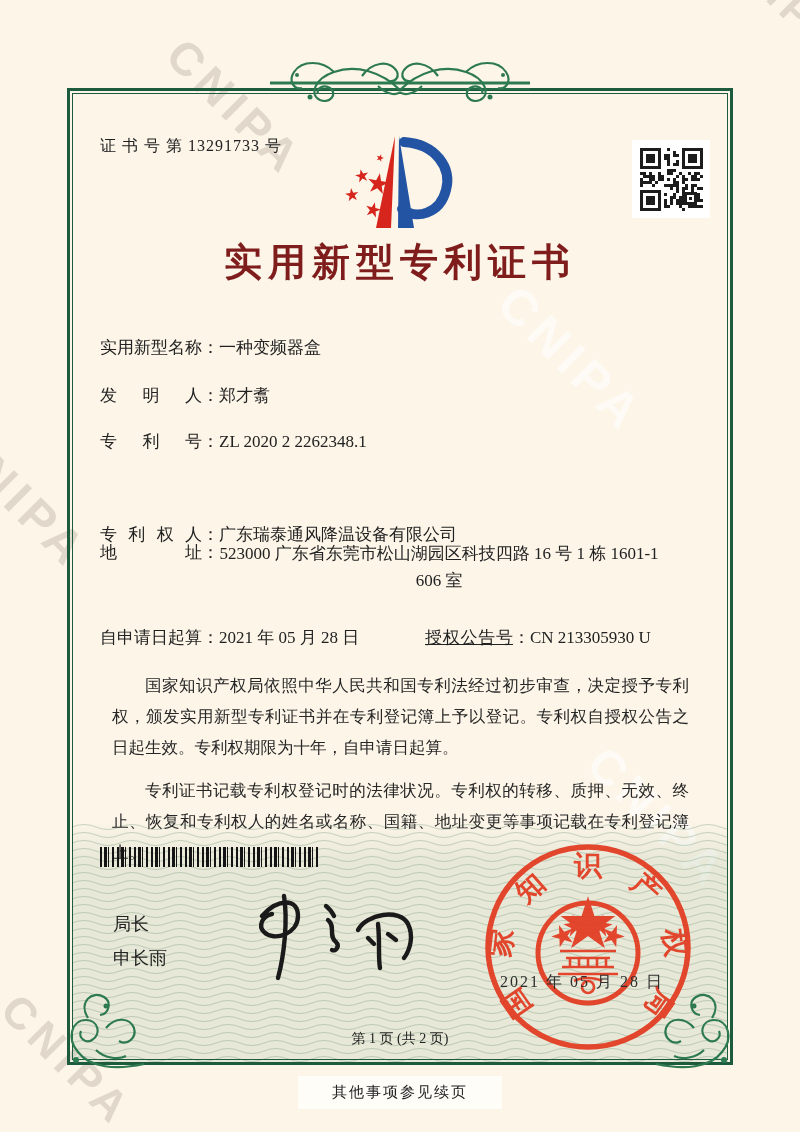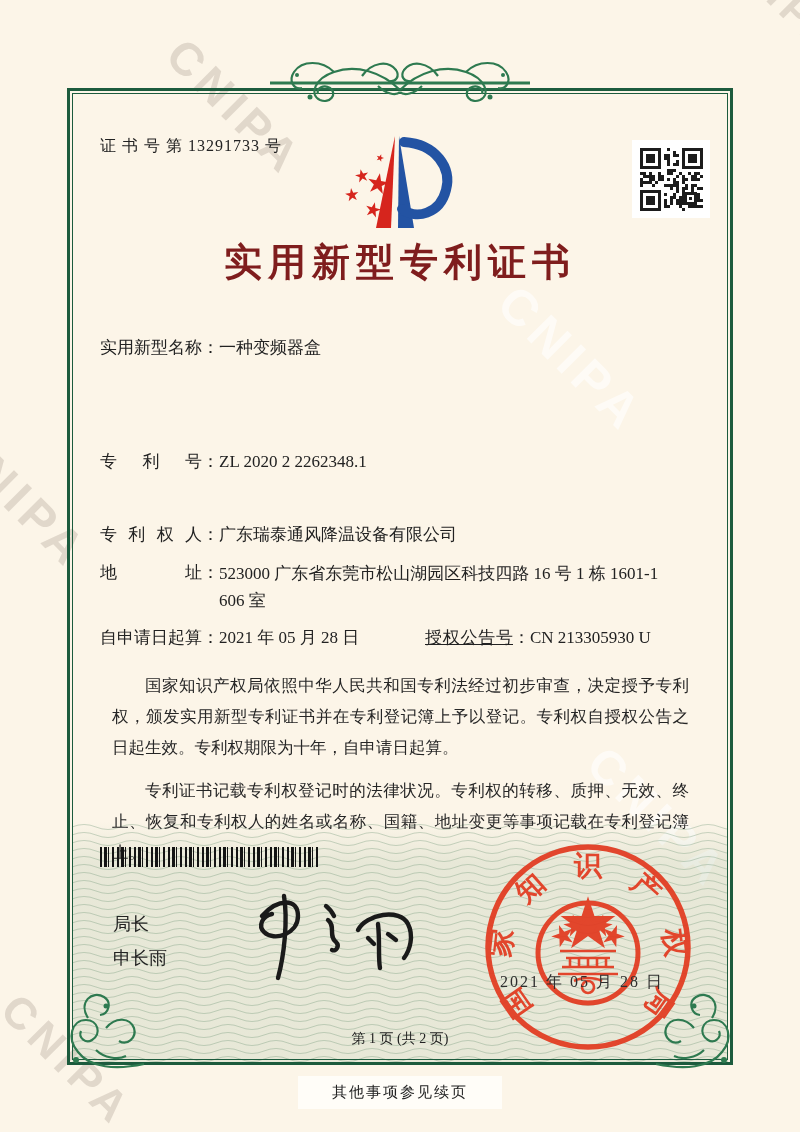--- a/index.html
+++ b/index.html
@@ -22,21 +22,21 @@
   
   #cert-no{position:absolute;left:100px;top:136px;font-size:16px;letter-spacing:1px;z-index:2;}
   #qr-box{position:absolute;left:632px;top:140px;width:78px;height:78px;background:#fff;z-index:2;
           display:flex;align-items:center;justify-content:center;}
   #logo{position:absolute;left:330px;top:126px;z-index:2;}
   #title{position:absolute;left:0;top:237px;width:100%;text-align:center;font-size:38px;
          font-weight:bold;letter-spacing:6px;z-index:2;color:#7f1d1d;}
   
   .row{position:absolute;left:100px;font-size:17px;z-index:2;line-height:26px;white-space:nowrap;}
   .lbl{display:inline-block;width:102px;text-align:justify;text-align-last:justify;vertical-align:top;}
-  .val{vertical-align:top;}
+  .val{vertical-align:top;text-align:center;}
   .val.wrap{display:inline-block;width:440px;white-space:normal;word-break:break-all;line-height:27px;}
   .colon{vertical-align:top;}
   #row-grant .pair2{position:absolute;left:325px;top:0;white-space:nowrap;}
   #row-grant .lbl2{display:inline-block;width:88px;text-align:justify;text-align-last:justify;text-decoration:underline;}
   
   #body-text{position:absolute;left:100px;top:658px;width:601px;z-index:2;
              font-size:16.5px;line-height:31px;text-align:justify;color:#262626;}
   #body-text p{margin:12px;text-indent:2em;}
   
   #barcode{position:absolute;left:100px;top:847px;width:219px;height:20px;z-index:2;
@@ -299,27 +299,30 @@
       <use href="#star" transform="translate(22,69) scale(7) rotate(-8)"></use>
       <use href="#star" transform="translate(43,84) scale(8) rotate(14)"></use>
     </g>
   </svg>
 
   <div id="title">实用新型专利证书</div>
 
   <div class="row" style="top:335px;">
     <span class="lbl">实用新型名称</span><span class="colon">：</span><span class="val">一种变频器盒</span>
   </div>
-  <div class="row" style="top:449px;">
+  <div class="row" style="top:383px;">
+    <span class="lbl">发明人</span><span class="colon">：</span><span class="val">郑才翥</span>
+  </div>
+  <div class="row" style="top:429px;">
     <span class="lbl">专利号</span><span class="colon">：</span><span class="val">ZL 2020 2 2262348.1</span>
   </div>
   <div class="row" style="top:522px;">
     <span class="lbl">专利权人</span><span class="colon">：</span><span class="val">广东瑞泰通风降温设备有限公司</span>
   </div>
-  <div class="row" style="top:560px;">
+  <div class="row" style="top:540px;">
     <span class="lbl">地址</span><span class="colon">：</span><span class="val wrap">523000 广东省东莞市松山湖园区科技四路 16 号 1 栋 1601-1606 室</span>
   </div>
   <div class="row" id="row-grant" style="top:625px;width:600px;">
     <span class="lbl">自申请日起算</span><span class="colon">：</span><span class="val">2021 年 05 月 28 日</span>
     <span class="pair2">
       <span class="lbl2">授权公告号</span><span class="colon">：</span><span class="val">CN 213305930 U</span>
     </span>
   </div>
 
   <div id="body-text">

